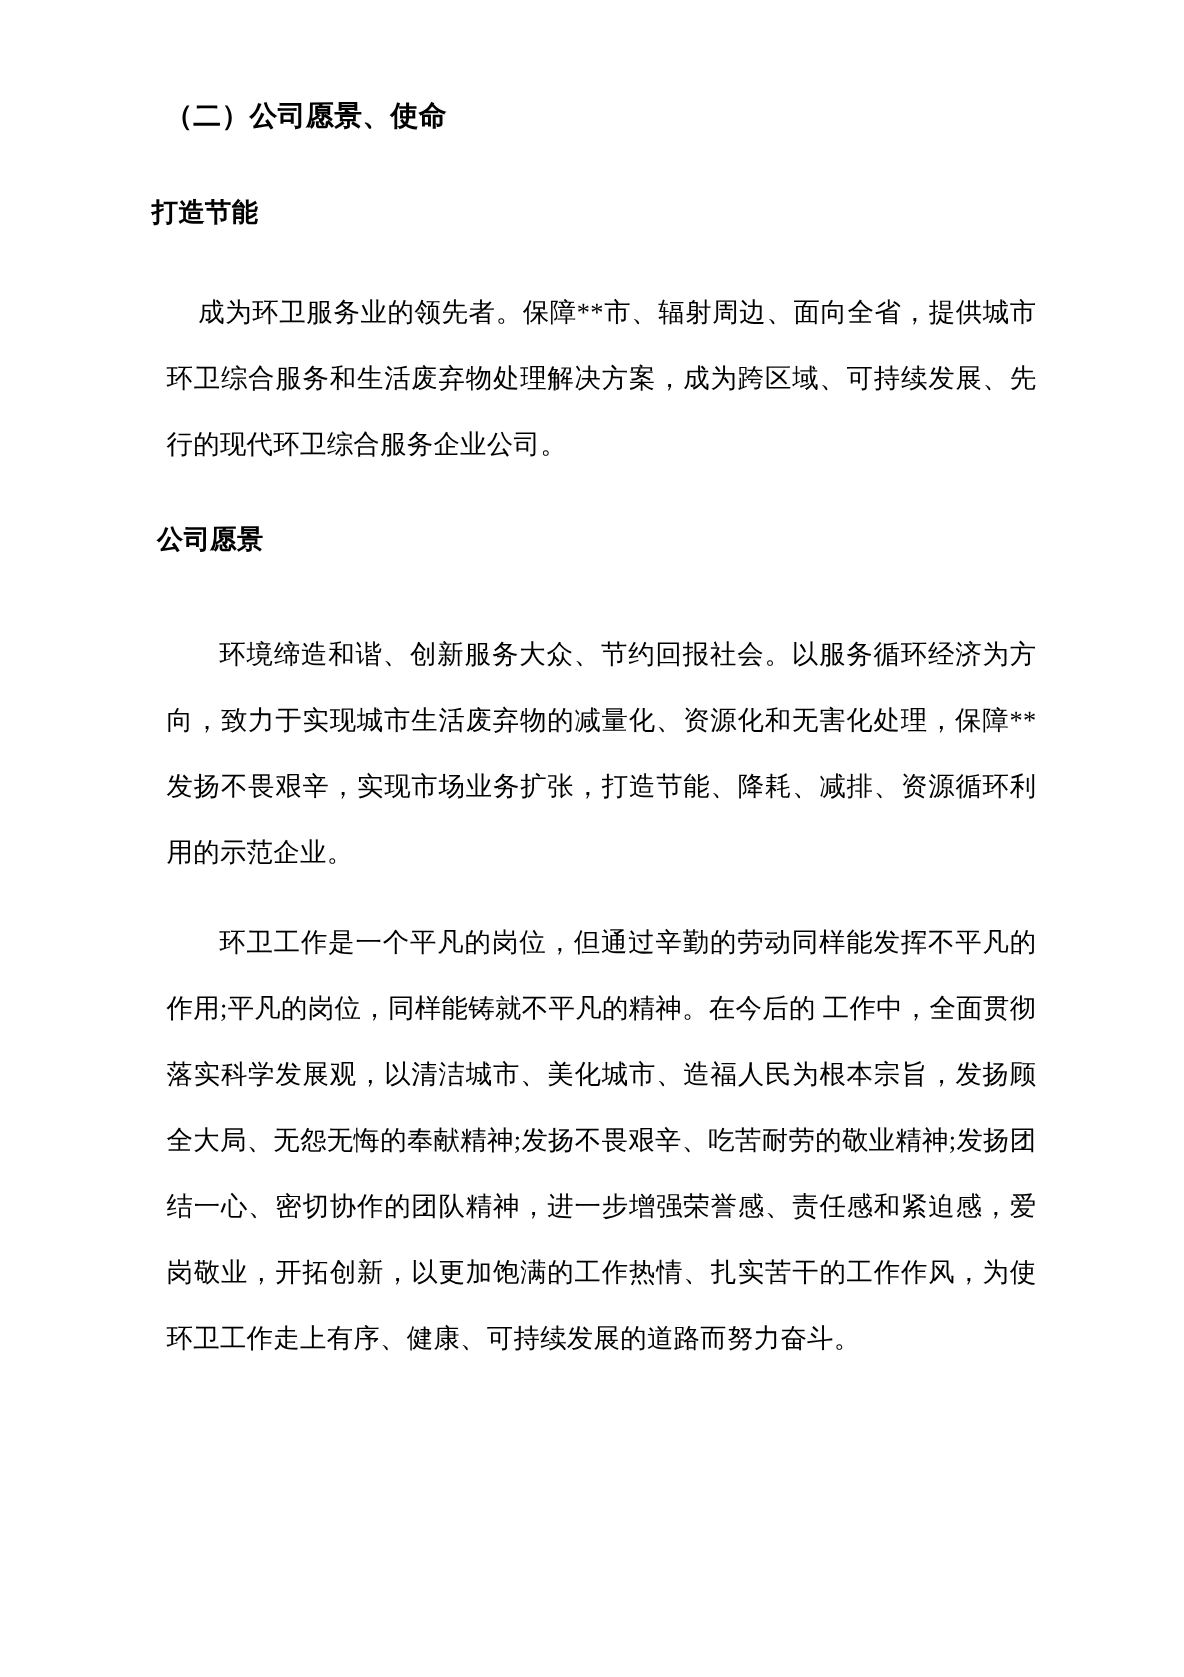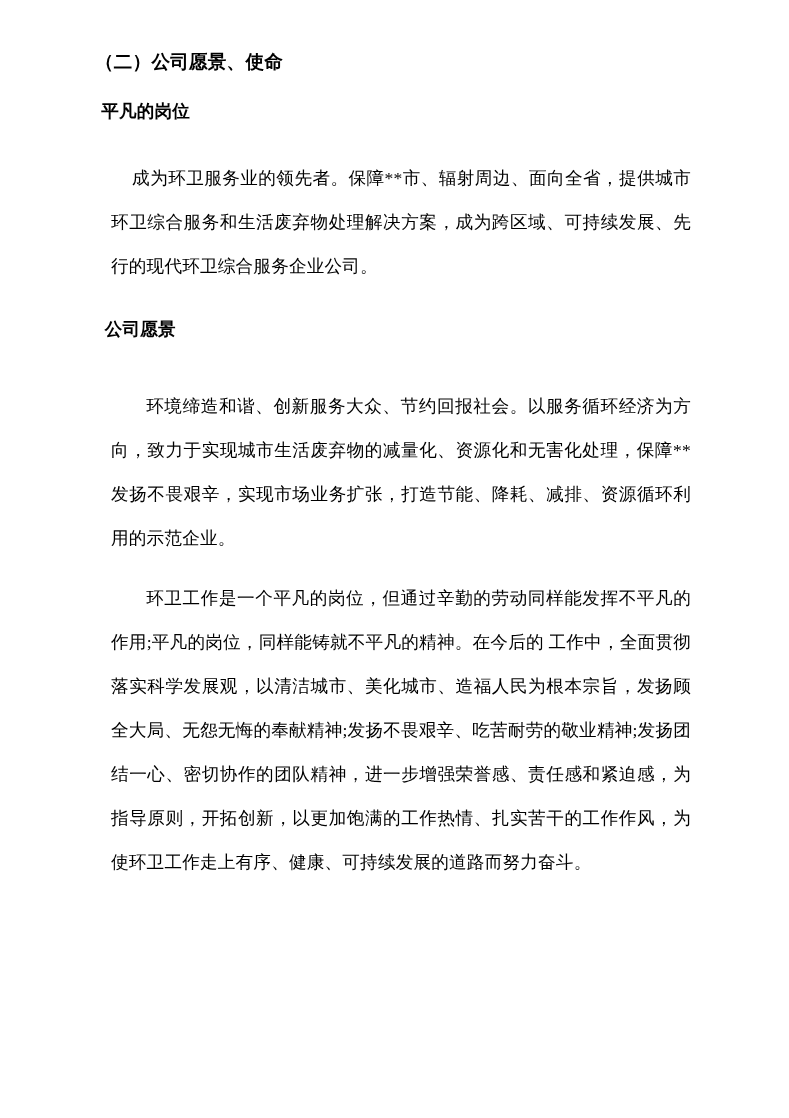--- a/index.html
+++ b/index.html
@@ -23,21 +23,21 @@
     position: relative;
   }
   .doc-body {
     width: 612px;
   }
   h2.heading {
     font-family: "Liberation Sans", "DejaVu Sans", sans-serif;
     font-size: 18.5px;
     font-weight: bold;
     line-height: 1.5;
-    margin: 0;
+    margin: 15px;
     letter-spacing: 0.3px;
   }
   .sub-heading {
     font-family: "Liberation Sans", "DejaVu Sans", sans-serif;
     font-size: 17.5px;
     font-weight: bold;
     line-height: 1.5;
     margin: 0;
     letter-spacing: 0.3px;
   }
@@ -63,35 +63,35 @@
 </head>
 <body>
 
 <div class="page">
   <div class="doc-body">
 
     <h2 class="heading mt-heading-1">（二）公司愿景、使命</h2>
 
     <div class="gap-h1"></div>
 
-    <div class="sub-heading" style="text-indent:0.35em;">平凡的岗位</div>
+    <div class="sub-heading" style="text-indent:0.35em;">打造节能</div>
 
     <div class="gap-sub"></div>
 
     <p class="para indent-1">成为环卫服务业的领先者。保障**市、辐射周边、面向全省，提供城市环卫综合服务和生活废弃物处理解决方案，成为跨区域、可持续发展、先行的现代环卫综合服务企业公司。</p>
 
     <div class="gap-p"></div>
 
     <div class="sub-heading" style="text-indent:0.55em;">公司愿景</div>
 
     <div class="gap-big"></div>
 
     <p class="para indent-2">环境缔造和谐、创新服务大众、节约回报社会。以服务循环经济为方向，致力于实现城市生活废弃物的减量化、资源化和无害化处理，保障**发扬不畏艰辛，实现市场业务扩张，打造节能、降耗、减排、资源循环利用的示范企业。</p>
 
-    <p class="para indent-2">环卫工作是一个平凡的岗位，但通过辛勤的劳动同样能发挥不平凡的作用;平凡的岗位，同样能铸就不平凡的精神。在今后的 工作中，全面贯彻落实科学发展观，以清洁城市、美化城市、造福人民为根本宗旨，发扬顾全大局、无怨无悔的奉献精神;发扬不畏艰辛、吃苦耐劳的敬业精神;发扬团结一心、密切协作的团队精神，进一步增强荣誉感、责任感和紧迫感，为指导原则，开拓创新，以更加饱满的工作热情、扎实苦干的工作作风，为使环卫工作走上有序、健康、可持续发展的道路而努力奋斗。</p>
+    <p class="para indent-2">环卫工作是一个平凡的岗位，但通过辛勤的劳动同样能发挥不平凡的作用;平凡的岗位，同样能铸就不平凡的精神。在今后的 工作中，全面贯彻落实科学发展观，以清洁城市、美化城市、造福人民为根本宗旨，发扬顾全大局、无怨无悔的奉献精神;发扬不畏艰辛、吃苦耐劳的敬业精神;发扬团结一心、密切协作的团队精神，进一步增强荣誉感、责任感和紧迫感，爱岗敬业，开拓创新，以更加饱满的工作热情、扎实苦干的工作作风，为使环卫工作走上有序、健康、可持续发展的道路而努力奋斗。</p>
 
     <div class="gap-p"></div>
 
 
     <div class="gap-mid"></div>
 
 
   </div>
 </div>
 

